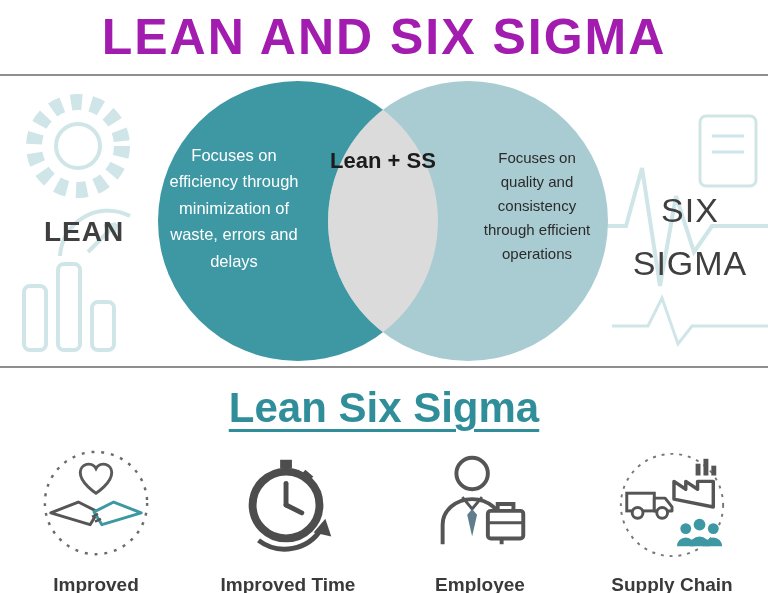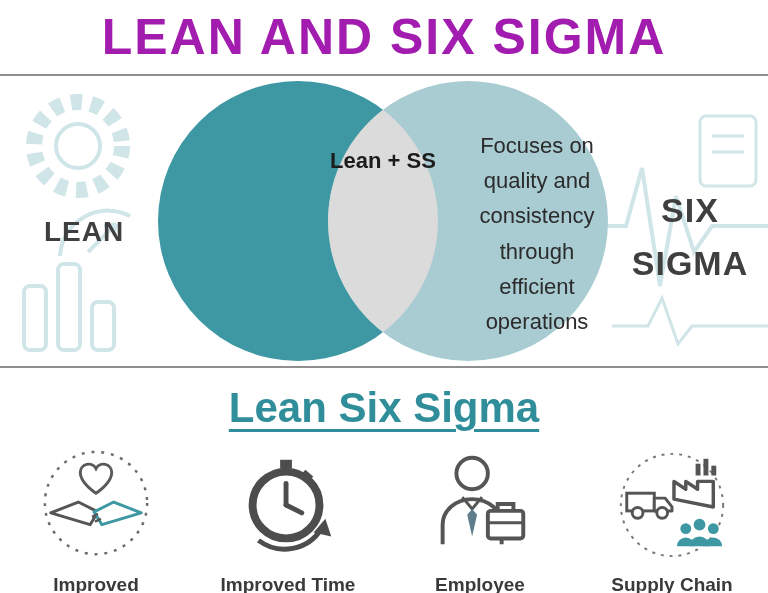--- a/index.html
+++ b/index.html
@@ -21,31 +21,31 @@
   .venn{position:relative;width:768px;height:290px;background:#fff;}
   .venn svg.bg{position:absolute;left:0;top:0;z-index:0;}
   .venn svg.circles{position:absolute;left:0;top:0;z-index:1;}
   .venn .overlay{position:absolute;z-index:2;text-align:center;}
 
   .lean-label{
     left:8px;top:140px;width:152px;font-size:28px;font-weight:800;
     color:#3f3f3f;letter-spacing:1px;
   }
   .sixsigma-label{
-    left:612px;top:108px;width:156px;font-size:34px;font-weight:700;
+    left:612px;top:108px;width:156px;font-size:34px;font-weight:400;
     color:#3f3f3f;letter-spacing:1px;line-height:1.55;
   }
   .left-text{
     left:168px;top:66px;width:132px;color:#ffffff;font-size:16.5px;line-height:1.6;
   }
   .center-text{left:303px;top:72px;width:160px;color:#2b2b2b;}
   .center-text .ct-title{font-size:22px;font-weight:700;color:#1c1c1c;margin-bottom:2px;}
   .center-text .ct-body{font-size:20px;line-height:1.45;}
   .right-text{
-    left:476px;top:52px;width:122px;color:#2b2b2b;font-size:22px;line-height:1.6;
+    left:476px;top:70px;width:122px;color:#2b2b2b;font-size:15px;line-height:1.6;
   }
 
   
   .subtitle-wrap{text-align:center;margin-top:16px;}
   .subtitle{
     display:inline-block;color:#2f8e9a;font-size:42px;font-weight:700;
     text-decoration:underline;text-decoration-thickness:3px;text-underline-offset:7px;
   }
   .benefits{display:flex;width:768px;margin-top:14px;}
   .benefit{width:192px;display:flex;flex-direction:column;align-items:center;}
@@ -103,20 +103,21 @@
       <path d="M383 33.8 A140 140 0 0 1 383 256.2 A140 140 0 0 1 383 33.8 Z" fill="#dbdbdb"></path>
     </svg>
 
     <div class="overlay lean-label">LEAN</div>
 
     <div class="overlay sixsigma-label">
       <div>SIX</div>
       <div>SIGMA</div>
     </div>
 
+    <div class="overlay left-text">Focuses on efficiency through minimization of waste, errors and delays</div>
 
     <div class="overlay center-text">
       <div class="ct-title">Lean + SS</div>
     </div>
 
     <div class="overlay right-text">Focuses on quality and consistency through efficient operations</div>
   </div>
 
   <div class="divider"></div>
 

